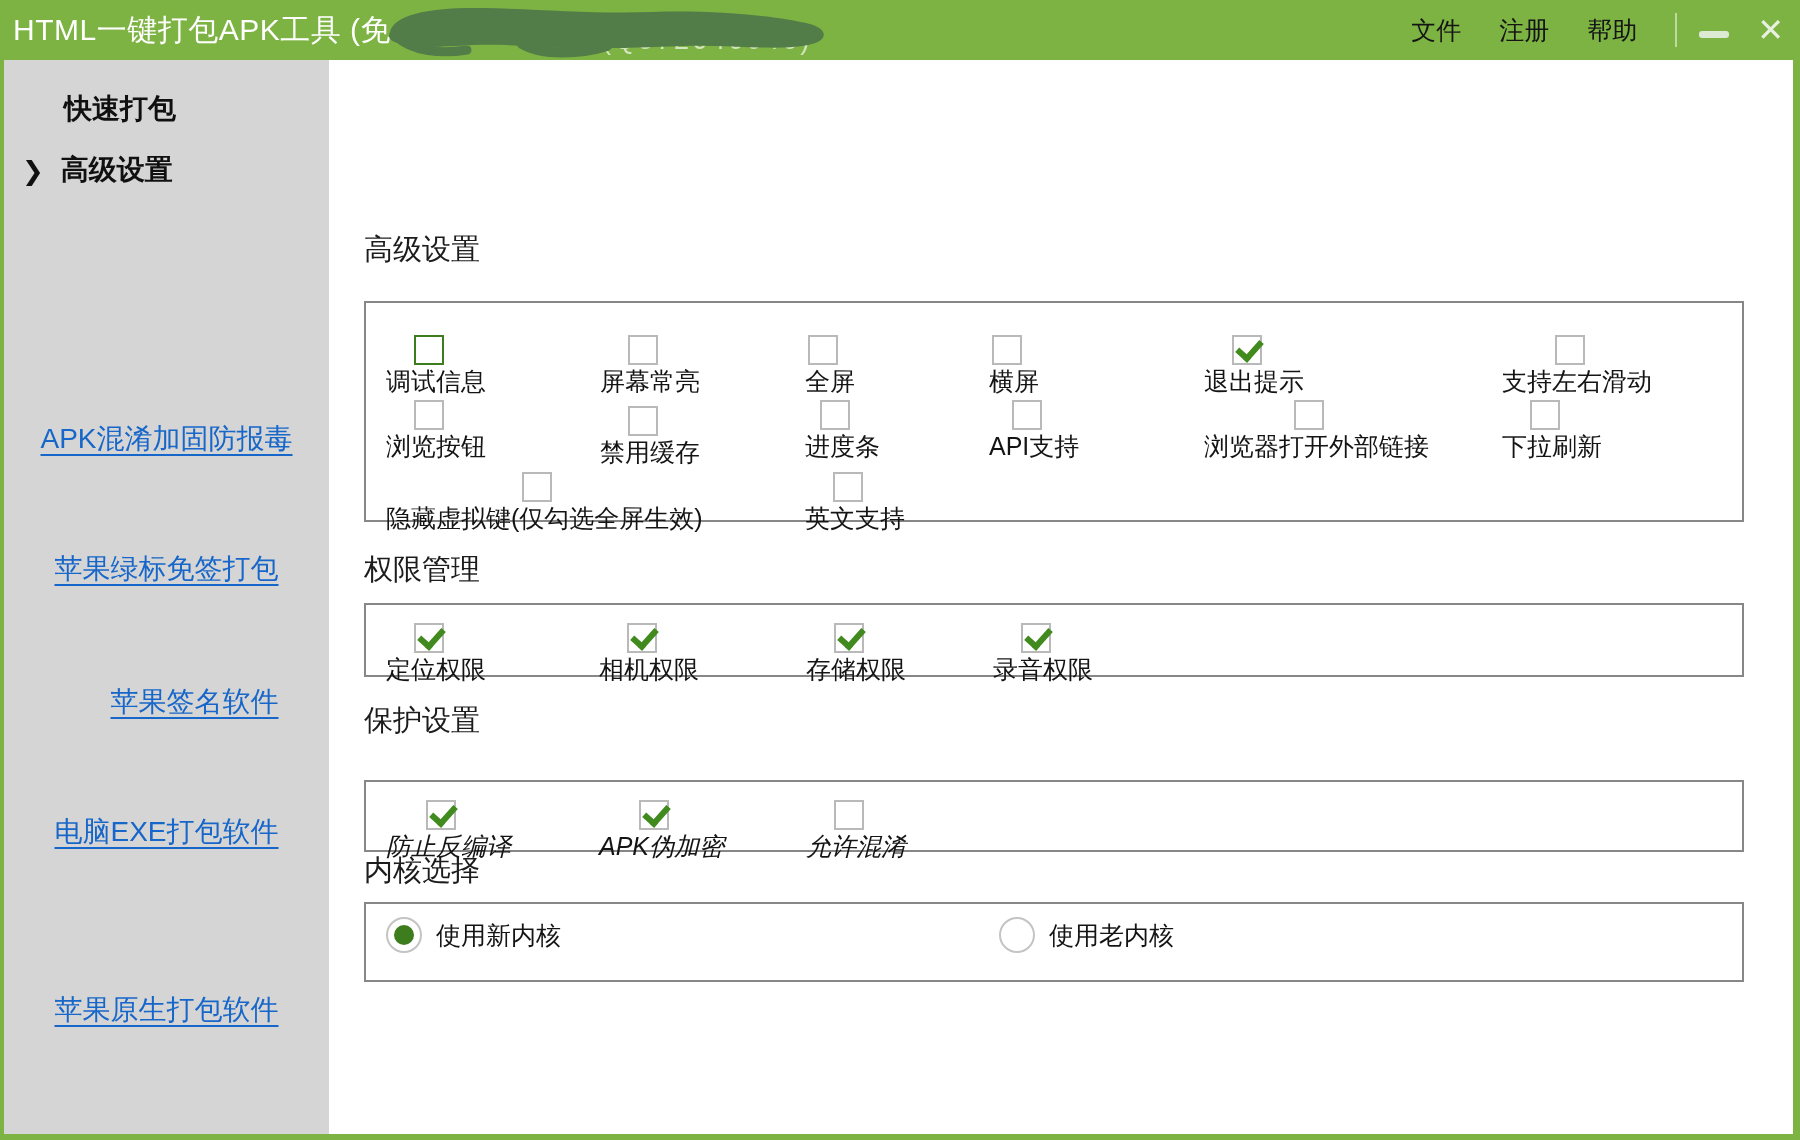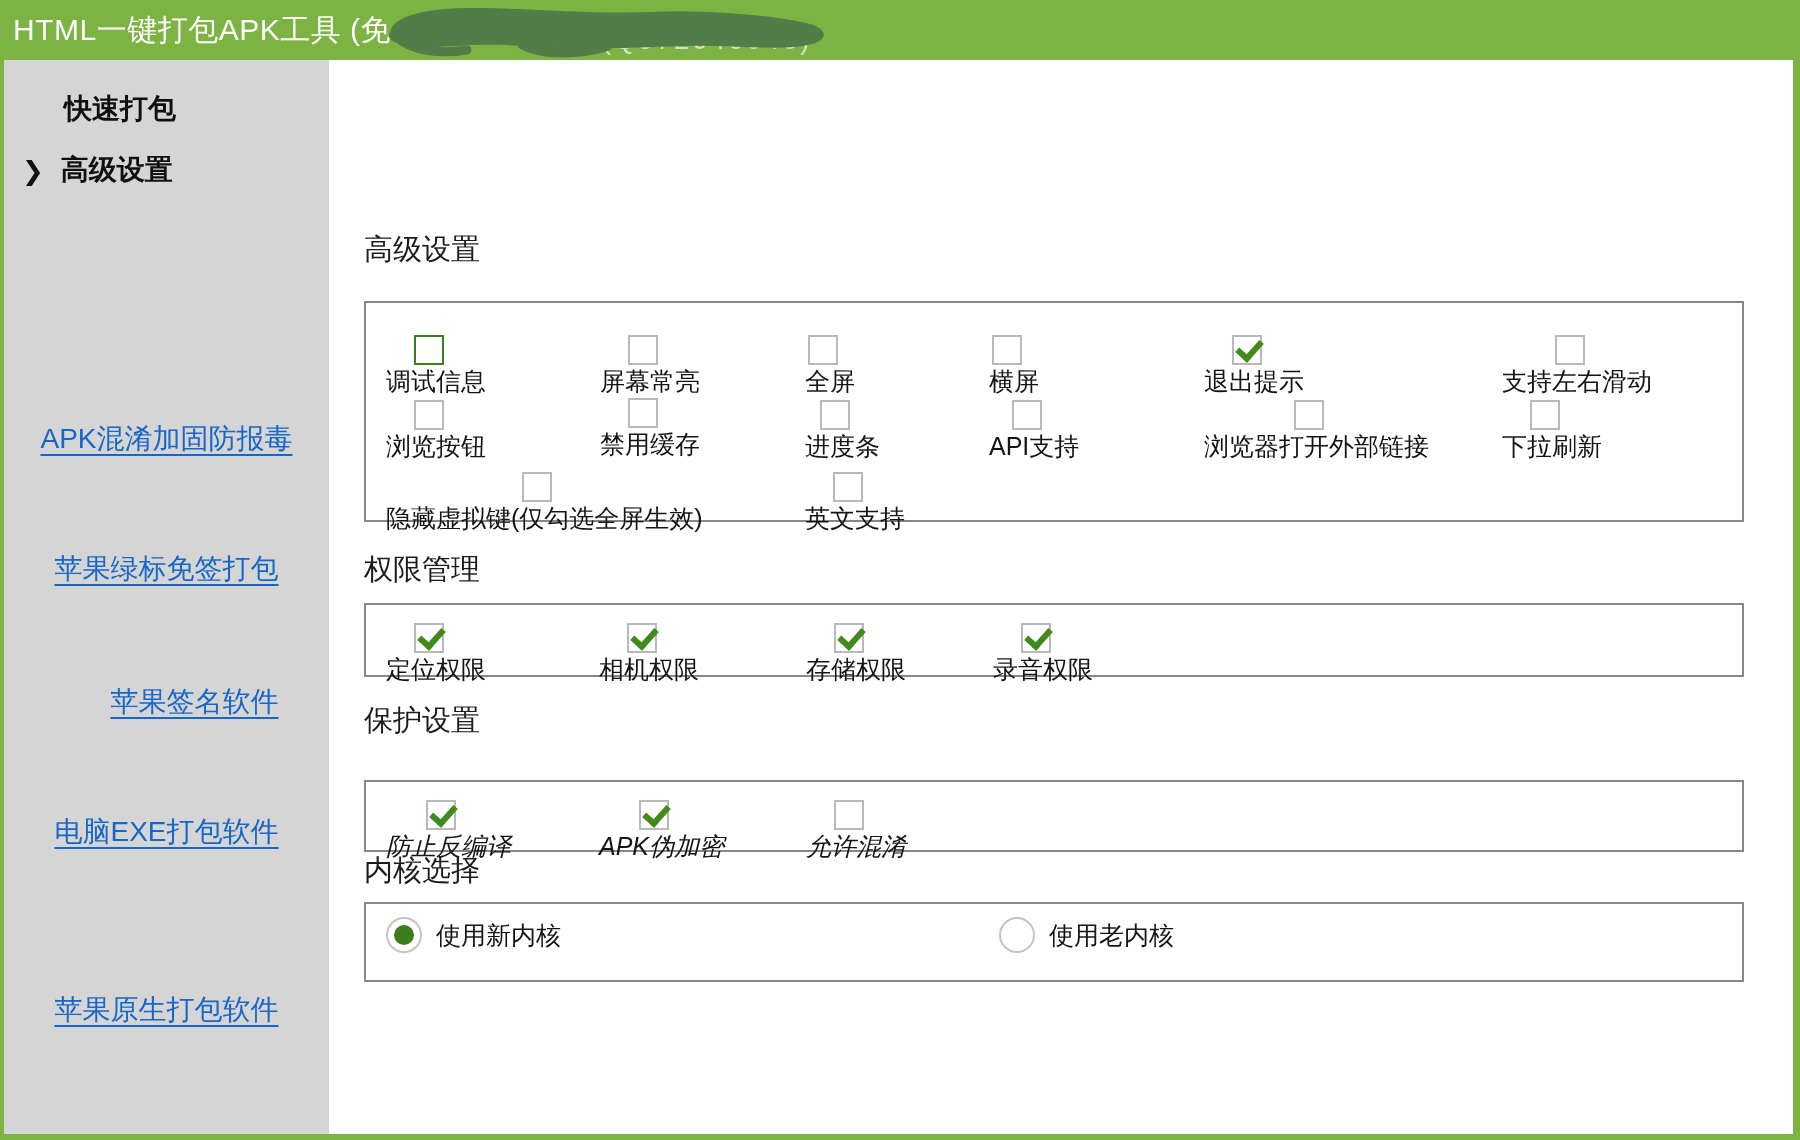--- a/index.html
+++ b/index.html
@@ -57,20 +57,28 @@
 <div class="window">
 
   <div class="titlebar">
     <div class="app-title">HTML一键打包APK工具 (免</div>
     <div class="obscured-frag">(Q572646646)</div>
     <svg class="scribble" viewBox="0 0 470 60">
       <path d="M18,32 C22,14 60,7 110,8 C170,9 220,14 280,12 C340,10 400,15 438,24 C456,29 456,40 440,44 C410,52 360,44 310,46 C260,48 200,50 150,46 C100,42 60,50 38,46 C22,43 14,40 18,32 Z" fill="#527c48"></path>
       <path d="M150,44 C170,56 210,54 235,46" stroke="#527c48" stroke-width="10" stroke-linecap="round" fill="none"></path>
       <path d="M24,36 C40,52 70,54 95,50" stroke="#527c48" stroke-width="9" stroke-linecap="round" fill="none"></path>
     </svg>
+    <div class="tb-right">
+      <div class="menu-item">文件</div>
+      <div class="menu-item">注册</div>
+      <div class="menu-item">帮助</div>
+      <div class="tb-sep"></div>
+      <div class="min-btn"></div>
+      <div class="close-btn">✕</div>
+    </div>
   </div>
 
   <div class="body">
 
     <div class="sidebar">
       <div class="nav-item nav-quick">
         <span>快速打包</span>
       </div>
       <div class="nav-item nav-adv">
         <span class="nav-arrow">❯</span>
@@ -111,21 +119,21 @@
         </label>
         <label class="cb" style="left:1136px;top:32px">
           <span class="box"></span>
           <span class="cbl">支持左右滑动</span>
         </label>
 
         <label class="cb" style="left:20px;top:97px">
           <span class="box"></span>
           <span class="cbl">浏览按钮</span>
         </label>
-        <label class="cb" style="left:234px;top:95px">
+        <label class="cb" style="left:234px;top:103px">
           <span class="box"></span>
           <span class="cbl">禁用缓存</span>
         </label>
         <label class="cb" style="left:439px;top:97px">
           <span class="box"></span>
           <span class="cbl">进度条</span>
         </label>
         <label class="cb" style="left:623px;top:97px">
           <span class="box"></span>
           <span class="cbl">API支持</span>

